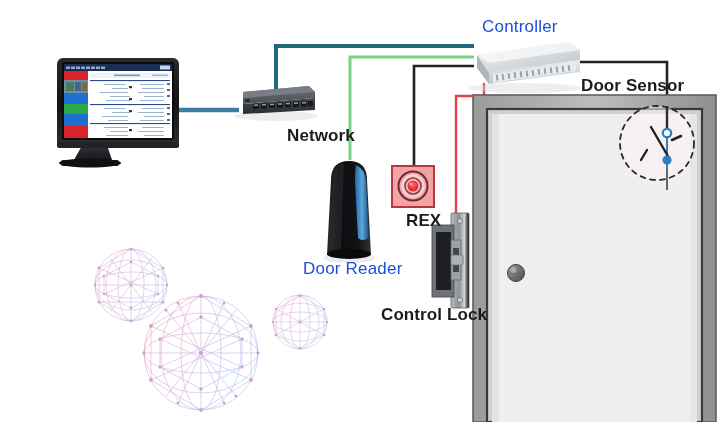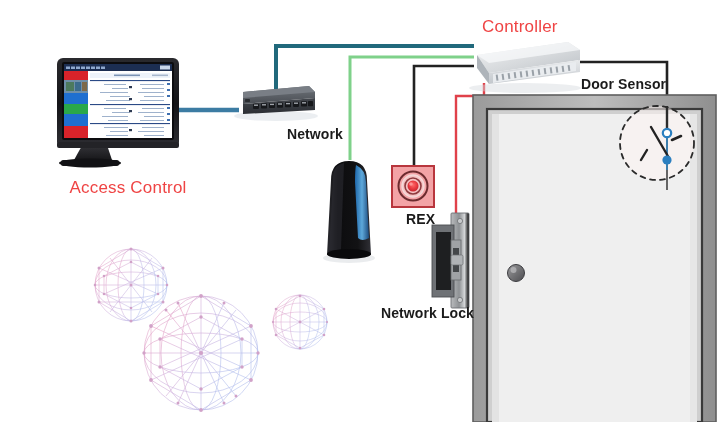--- a/index.html
+++ b/index.html
@@ -1,22 +1,22 @@
 <!DOCTYPE html>
 <html><head>
 <meta charset="utf-8">
 <style>
   html,body{margin:0;padding:0;background:#ffffff;}
   body{width:720px;height:422px;overflow:hidden;
        font-family:"Liberation Sans", sans-serif;}
   #stage{position:relative;width:720px;height:422px;background:#fff;}
   svg#diagram{position:absolute;left:0;top:0;width:720px;height:422px;display:block;}
   .lbl{position:absolute;white-space:nowrap;}
-  .lbl-blue{color:#ef4444;font-size:17px;font-weight:400;letter-spacing:.2px;}
-  .lbl-dark{color:#1b1b1b;font-size:14px;font-weight:700;letter-spacing:.1px;}
+  .lbl-blue{color:#1d4ed8;font-size:17px;font-weight:400;letter-spacing:.2px;}
+  .lbl-dark{color:#1b1b1b;font-size:17px;font-weight:700;letter-spacing:.1px;}
   #acm-label{left:18px;top:176px;width:220px;text-align:center;line-height:23px;}
   #controller-label{left:482px;top:17px;}
   #network-label{left:243px;top:126px;padding-left:44px;}
   #reader-label{left:303px;top:259px;}
   #rex-label{left:406px;top:211px;text-align:center;}
   #lock-label{left:381px;top:305px;}
   #sensor-label{left:581px;top:76px;}
 </style>
 </head>
 <body>
@@ -377,21 +377,21 @@
       <line x1="667" y1="170" x2="667" y2="190" stroke="#555" stroke-width="1.8"></line>
       <line x1="651" y1="127" x2="669" y2="158" stroke="#222" stroke-width="2.4" stroke-linecap="round"></line>
       <line x1="672" y1="140" x2="681" y2="136" stroke="#222" stroke-width="2.6" stroke-linecap="round"></line>
       <line x1="641" y1="160" x2="647" y2="150" stroke="#222" stroke-width="2.4" stroke-linecap="round"></line>
       <circle cx="667" cy="133" r="4.2" fill="#ffffff" stroke="#2b7fc0" stroke-width="2.2"></circle>
       <circle cx="667" cy="160" r="4.6" fill="#2b7fc0"></circle>
     </g>
   </svg>
 
   <div class="lbl lbl-blue" id="acm-label">
-    <div>Access Control</div>
   </div>
   <div class="lbl lbl-blue" id="controller-label">Controller</div>
   <div class="lbl lbl-dark" id="network-label">Network</div>
+  <div class="lbl lbl-blue" id="reader-label">Door Reader</div>
   <div class="lbl lbl-dark" id="rex-label">REX</div>
-  <div class="lbl lbl-dark" id="lock-label">Network Lock</div>
+  <div class="lbl lbl-dark" id="lock-label">Control Lock</div>
   <div class="lbl lbl-dark" id="sensor-label">Door Sensor</div>
 
 </div>
 
 </body></html>

